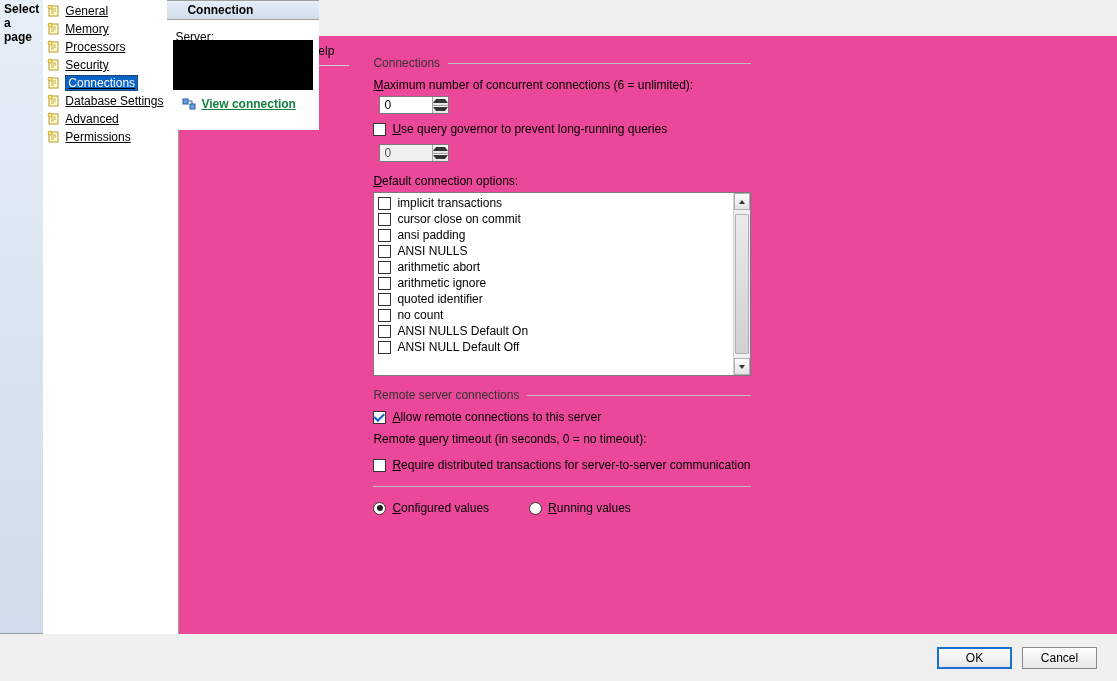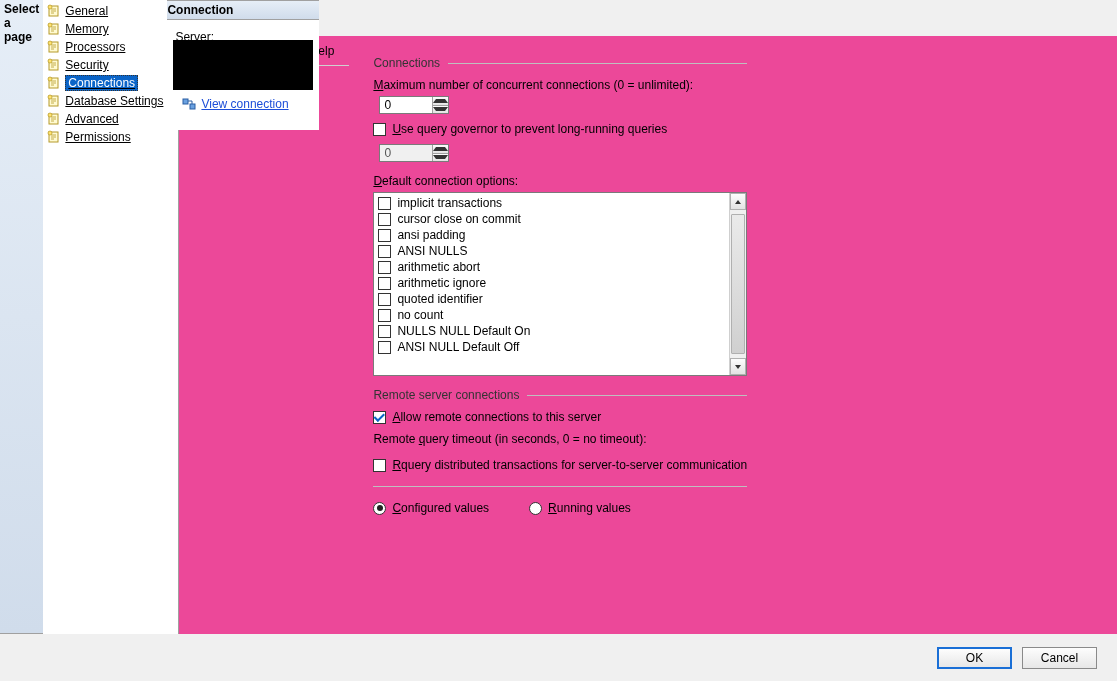--- a/index.html
+++ b/index.html
@@ -59,42 +59,42 @@
     flex-shrink:0;
   }
   .page-icon svg { width:14px; height:14px; }
   .sidebar-spacer { flex: 1; }
   .conn-section {
     border-top: 1px solid #a0a0a0;
   }
   .section-hdr {
     background: linear-gradient(#e6eef7, #d0dceb);
     font-weight: bold;
-    padding: 2px 0;
+    padding: 2px 20px;
     border-bottom: 1px solid #a0a0a0;
   }
   .conn-body {
     background:#fff;
     padding: 6px 6px 10px 6px;
     min-height: 110px;
     position: relative;
   }
   .server-line { margin: 4px 0 2px 2px; }
   .blackout {
     background:#000;
     height: 50px;
     width: 140px;
     margin-top: -6px;
   }
   .view-conn {
     display: flex; align-items:center; gap:4px;
     margin-top: 6px;
     margin-left: 8px;
   }
-  .view-conn a { color:#1d4ed8; text-decoration: underline; cursor:pointer; }
+  .view-conn a { color:#15803d; text-decoration: underline; cursor:pointer;font-weight:bold; }
   .progress-body {
     background:#fff;
     padding: 10px 6px;
     display:flex; align-items:center; gap:10px;
     min-height: 48px;
   }
   .spinner {
     width:24px; height:24px; border-radius:50%;
     border: 4px dotted #ccc;
   }
@@ -381,21 +381,21 @@
         <span>Help</span>
       </div>
     </div>
 
     <div class="form-area">
       <div class="group-title">
         <span>Connections</span>
         <div class="group-line"></div>
       </div>
 
-      <span class="field-label underline-first"><span class="u">M</span><span id="maxconn-rest">aximum number of concurrent connections (0 = unlimited):</span></span>
+      <span class="field-label underline-first"><span class="u">M</span><span id="maxconn-rest">aximum number of concurrent connections (6 = unlimited):</span></span>
       <div>
         <div class="spin-wrap">
           <input class="spin-input" value="0" style="">
           <div class="spin-btns">
             <div>
                 <div class="tri-up"></div>
               </div>
             <div>
                 <div class="tri-dn"></div>
               </div>
@@ -451,21 +451,21 @@
             <div class="opt-row">
               <span class="chk"></span>
                    <span>quoted identifier</span>
             </div>
             <div class="opt-row">
               <span class="chk"></span>
                    <span>no count</span>
             </div>
             <div class="opt-row">
               <span class="chk"></span>
-                   <span>NULLS NULL Default On</span>
+                   <span>ANSI NULLS Default On</span>
             </div>
             <div class="opt-row">
               <span class="chk"></span>
                    <span>ANSI NULL Default Off</span>
             </div>
           </div>
         <div class="scroll-emul">
           <div class="sbtn">
               <div class="tri-up"></div>
             </div>
@@ -483,21 +483,21 @@
 
       <div class="chk-line">
         <span class="chk checked"></span>
         <span class="underline-first"><span class="u">A</span><span id="allow-rest">llow remote connections to this server</span></span>
       </div>
 
       <span class="field-label underline-first">Remote <span class="u">q</span><span id="rq-rest">uery timeout (in seconds, 0 = no timeout):</span></span>
 
       <div class="chk-line" style="margin-top:12px;">
         <span class="chk"></span>
-        <span class="underline-first"><span class="u">R</span><span id="dist-rest">query distributed transactions for server-to-server communication</span></span>
+        <span class="underline-first"><span class="u">R</span><span id="dist-rest">equire distributed transactions for server-to-server communication</span></span>
       </div>
 
       <div class="hr"></div>
 
       <div class="radio-line">
         <div class="radio-opt">
           <span class="radio sel"></span>
           <span class="underline-first"><span class="u">C</span><span id="conf-rest">onfigured values</span></span>
         </div>
         <div class="radio-opt">

